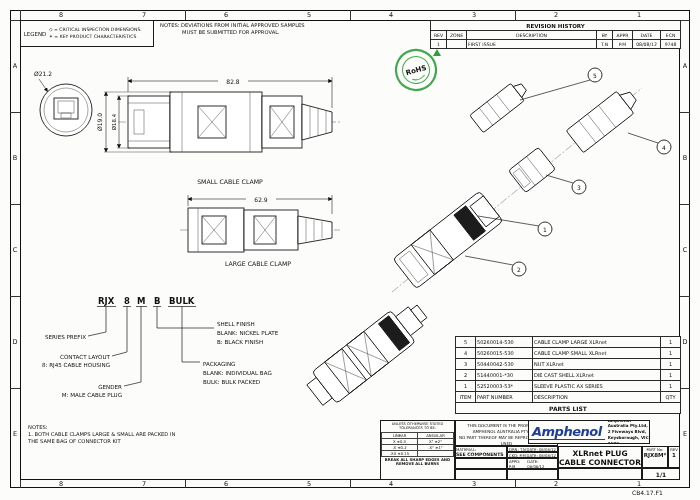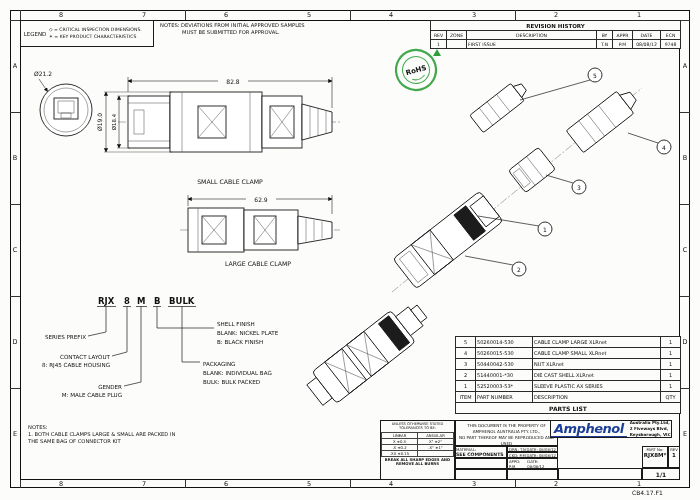--- a/index.html
+++ b/index.html
@@ -425,21 +425,21 @@
       </table>
     <div class="tol-f">BREAK ALL SHARP EDGES AND REMOVE ALL BURRS</div>
   </div>
 
   <div class="abs cell" id="prop" style="left:455px;top:420px;width:103px;height:26px">
     <div>THIS DOCUMENT IS THE PROPERTY OF AMPHENOL AUSTRALIA PTY. LTD.,</div>
     <div>NO PART THEREOF MAY BE REPRODUCED AND USED</div>
 
   </div>
 
-  <div class="abs cell" id="logo-box" style="left:550px;top:420px;width:122px;height:18px">
+  <div class="abs cell" id="logo-box" style="left:528px;top:420px;width:122px;height:24px">
     <div id="logo-text">Amphenol</div>
     <div id="addr">
       <div>Amphenol Australia Pty.Ltd,</div>
       <div>2 Fiveways Blvd, Keysborough, VIC 3173</div>
     </div>
   </div>
 
   <div class="abs cell" style="left:455px;top:446px;width:52px;height:12px">
     <div class="lab">MATERIAL:</div>
     <div class="bold" style="font-size:4.6px">SEE COMPONENTS</div>
@@ -462,20 +462,24 @@
   </div>
   <div class="abs cell" style="left:455px;top:469px;width:52px;height:11px;padding:0 1px">
     
     
   </div>
   <div class="abs cell" style="left:507px;top:469px;width:51px;height:11px;padding:0 1px">
     
     
   </div>
 
+  <div class="abs cell" style="left:558px;top:446px;width:84px;height:22px;text-align:center;padding-top:2px">
+    <div class="bold" style="font-size:7.5px">XLRnet PLUG</div>
+    <div class="bold" style="font-size:7.5px">CABLE CONNECTOR</div>
+  </div>
   <div class="abs cell" style="left:642px;top:446px;width:26px;height:22px;text-align:center">
     <div class="lab">PART No:</div>
     <div class="bold" style="font-size:5.5px">RJX8M*</div>
   </div>
   <div class="abs cell" style="left:668px;top:446px;width:12px;height:22px;text-align:center">
     <div class="lab">REV</div>
     <div class="bold" style="font-size:5.5px">1</div>
   </div>
   <div class="abs cell" style="left:558px;top:468px;width:84px;height:12px;padding:0 2px">
     

